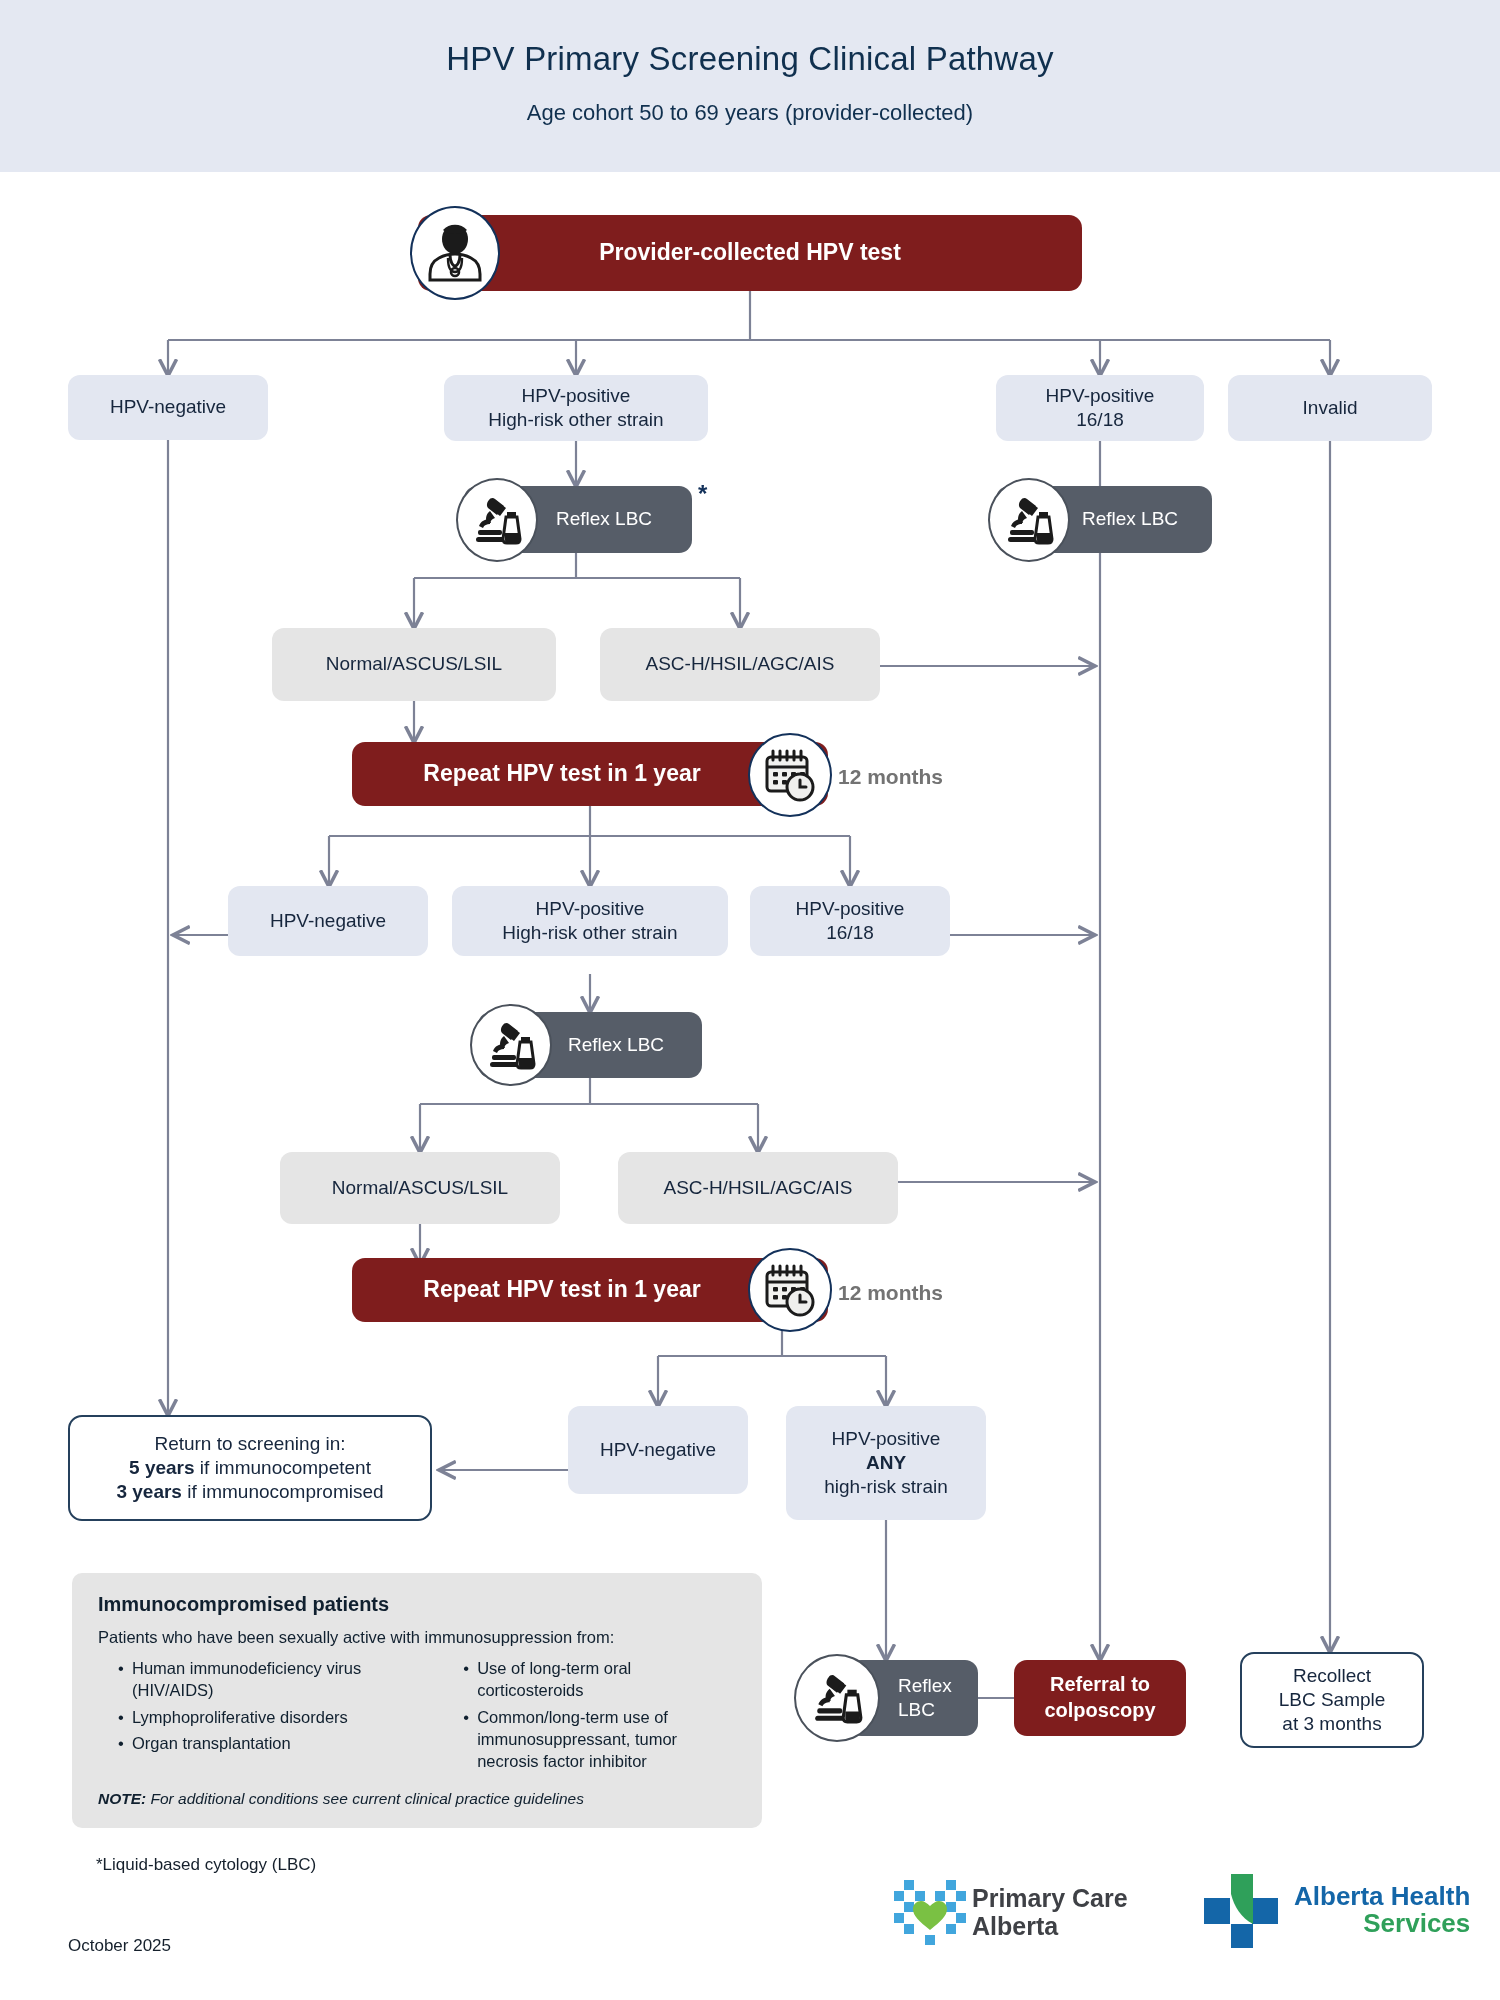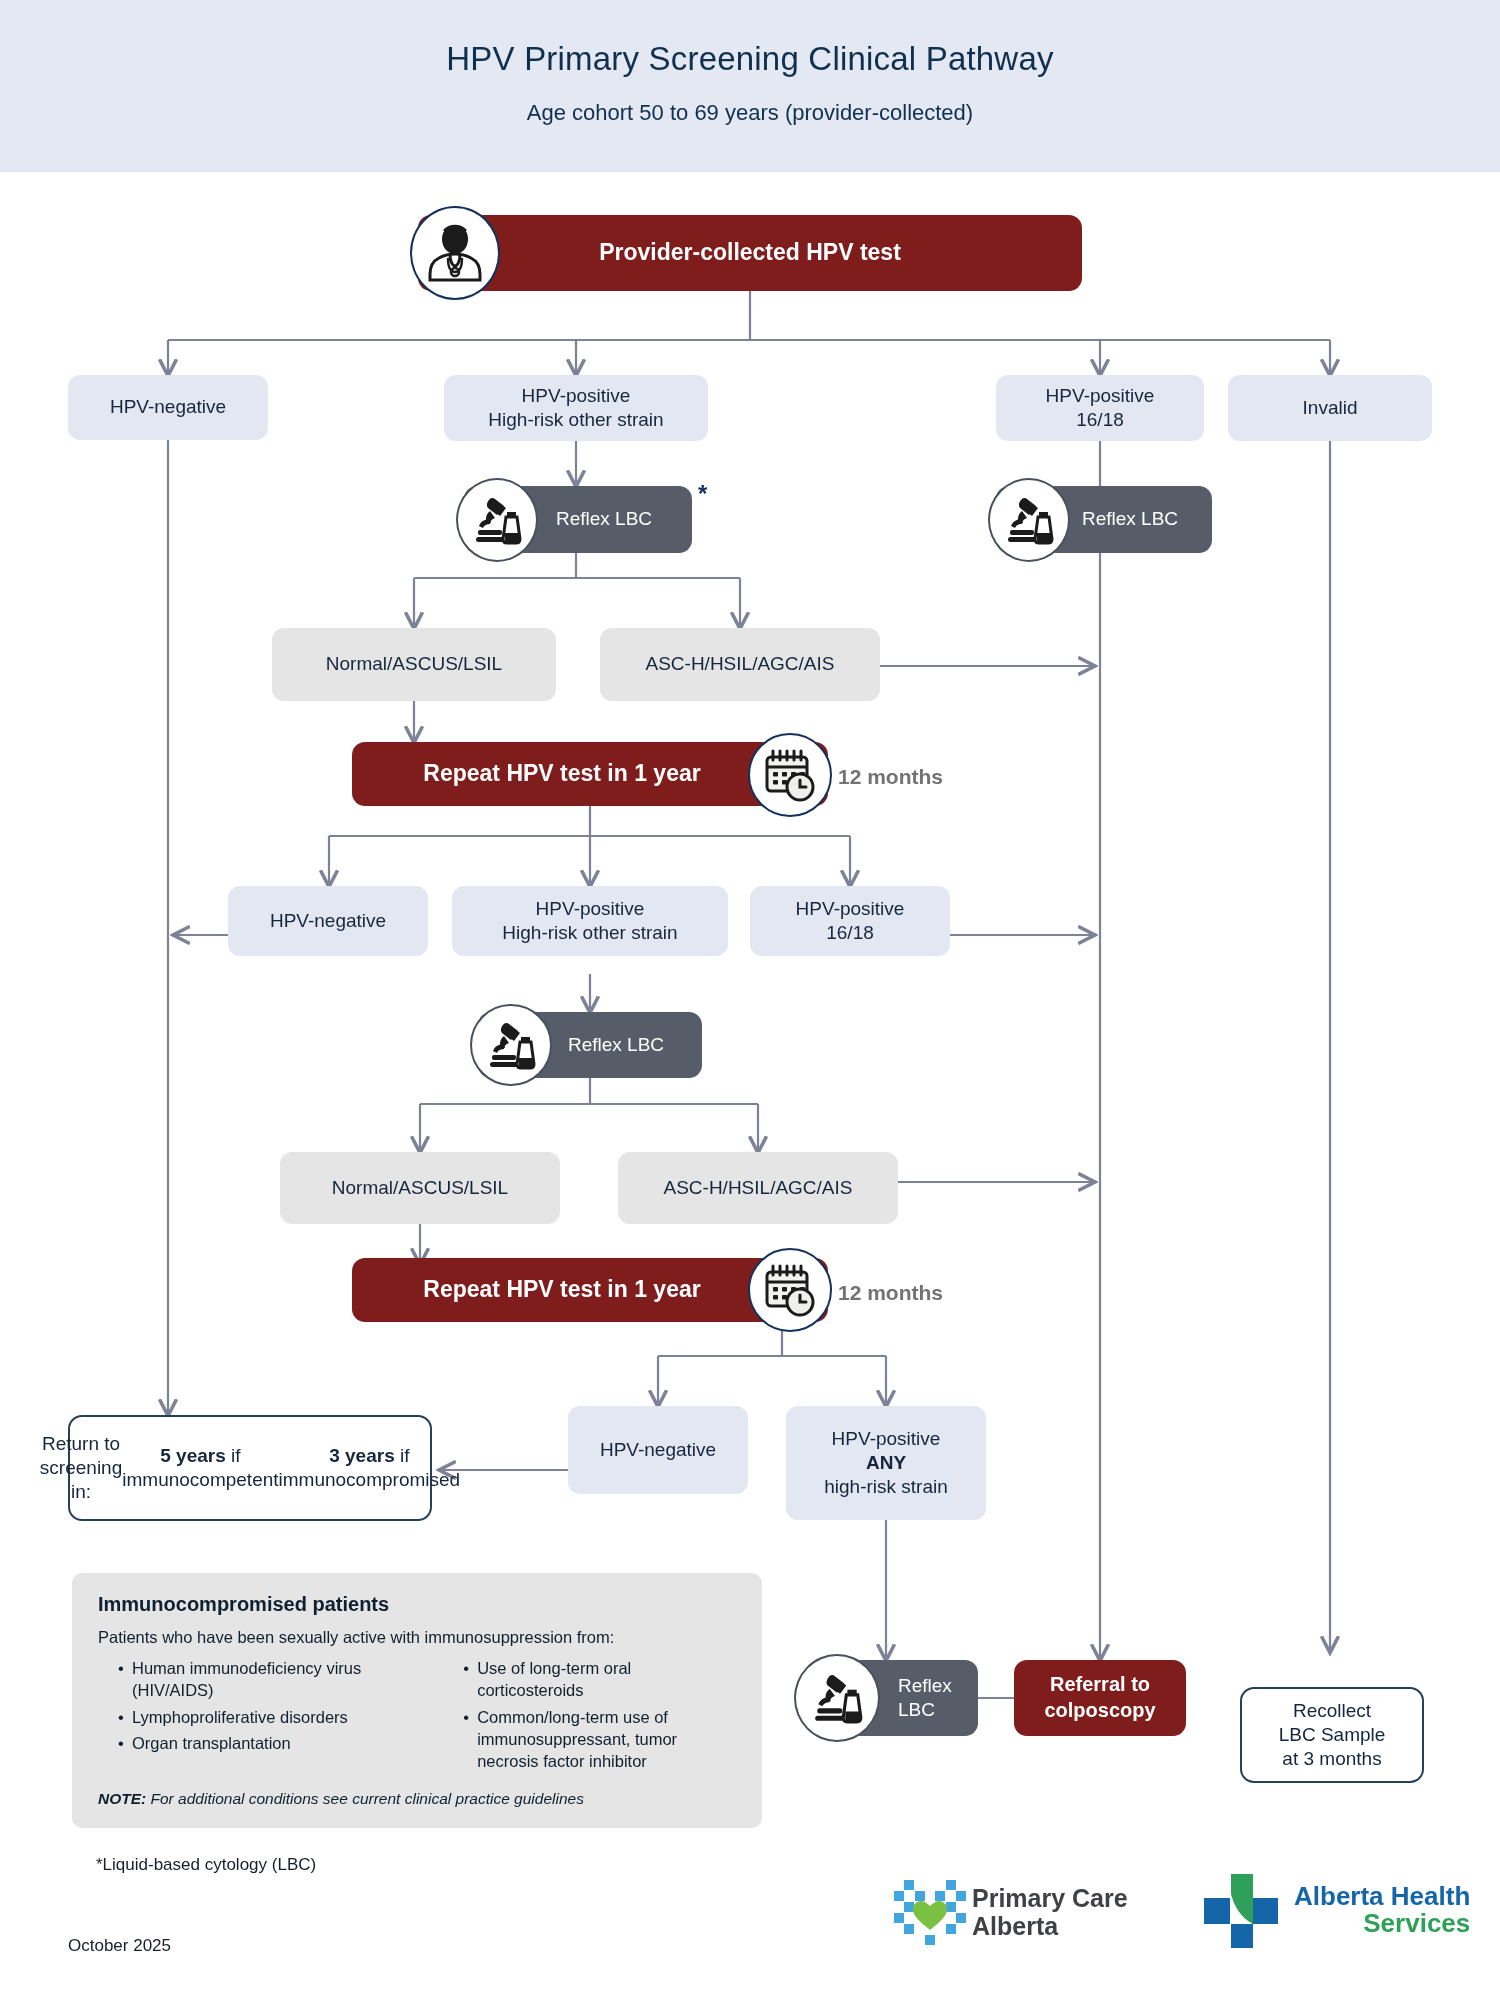--- a/index.html
+++ b/index.html
@@ -49,21 +49,21 @@
   }
   .slate{
     background:#565d68;border-radius:13px;color:#ffffff;font-size:19px;
   }
   .outline{
     background:#ffffff;border:2.5px solid #25405c;border-radius:14px;
     color:#16263d;font-size:19px;
   }
   .outline-thin{
     background:#ffffff;border:2px solid #25405c;border-radius:14px;
-    color:#16263d;font-size:19px;margin-top:35px;
+    color:#16263d;font-size:19px;
   }
   .node b{font-weight:bold;}
 
   
   .badge{
     position:absolute;border-radius:50%;background:#ffffff;
     display:flex;align-items:center;justify-content:center;
     box-sizing:border-box;
   }
   .badge.navyring{border:2.5px solid #13315a;}
@@ -337,21 +337,21 @@
 
   <div class="node light" style="left:568px;top:1406px;width:180px;height:88px;">
     <span>HPV-negative</span>
   </div>
   <div class="node light" style="left:786px;top:1406px;width:200px;height:114px;flex-direction:column;">
     <span>HPV-positive</span>
     <span style="font-weight:bold;">ANY</span>
     <span>high-risk strain</span>
   </div>
 
-  <div class="node outline" style="left:68px;top:1415px;width:364px;height:106px;flex-direction:row;">
+  <div class="node outline" style="left:68px;top:1415px;width:364px;height:106px;flex-direction:column;">
     <span>Return to screening in:</span>
     <span>
       <b>5 years</b><span> if immunocompetent</span>
     </span>
     <span>
       <b>3 years</b><span> if immunocompromised</span>
     </span>
   </div>
 
   <div class="node slate" style="left:848px;top:1660px;width:130px;height:76px;padding-left:50px;flex-direction:column;align-items:flex-start;">

